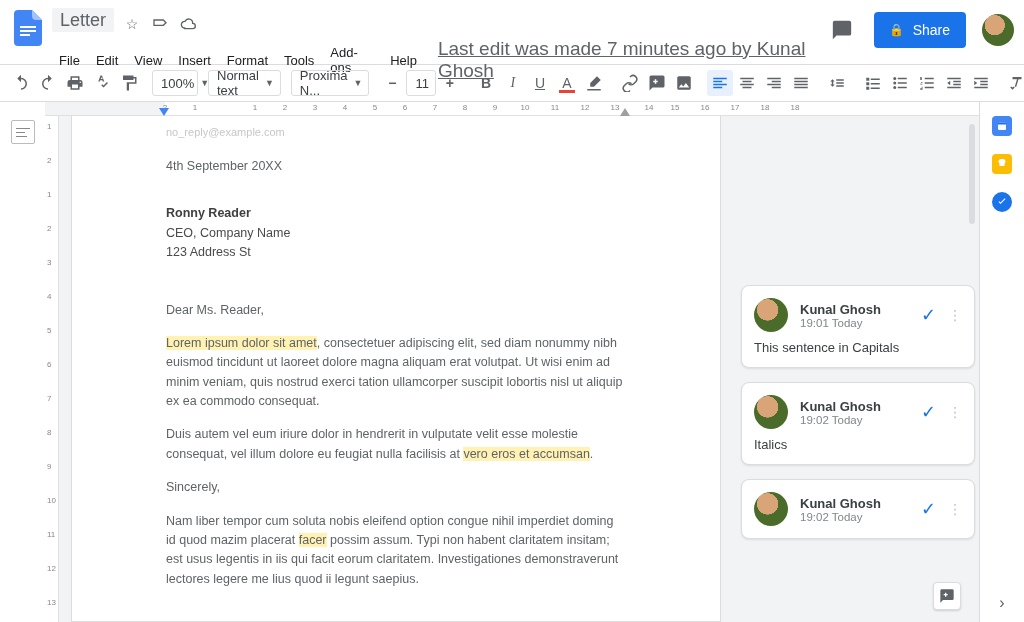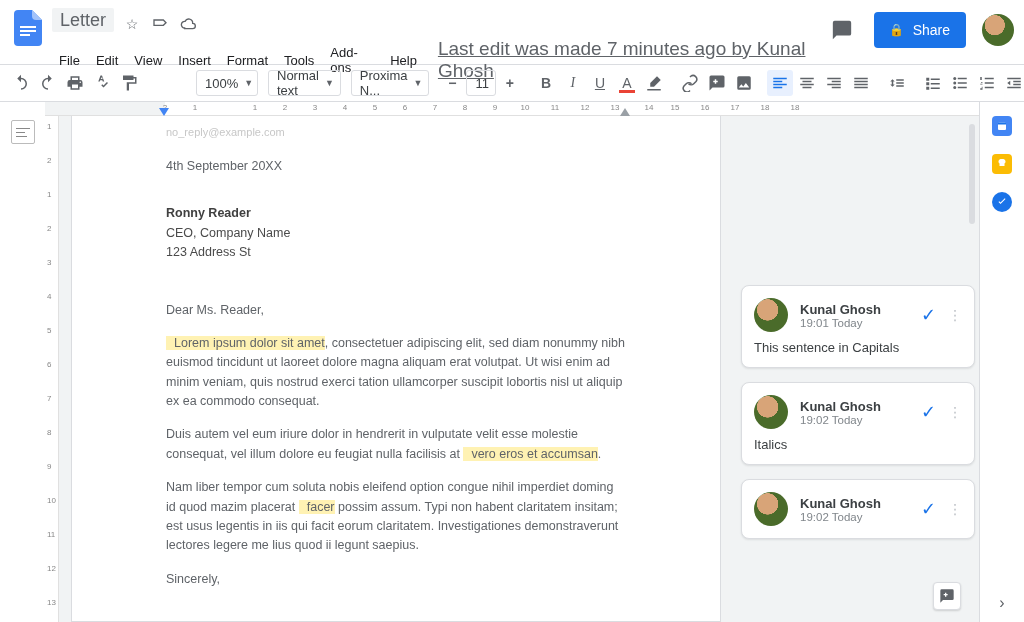--- a/index.html
+++ b/index.html
@@ -48,21 +48,21 @@
   .v-ruler .vtick { position:absolute; left:2px; transform:translateY(-50%); }
   .page { position:absolute; top:14px; left:26px; width:650px; bottom:0; background:#fff; border:1px solid #dadce0; border-top:none; }
   .page-inner { padding: 18px 94px 0 94px; font-size:12.5px; color:#5f6368; line-height:1.55; }
   .page-inner .faint-top { color:#c7c7c7; font-size:11px; margin-top:-10px; margin-bottom:16px; }
   .page-inner .date { margin-bottom:28px; }
   .page-inner .addr { color:#4a4a4a; }
   .page-inner .addr .bold { font-weight:700; color:#404040; }
   .page-inner .cursor { display:inline-block; width:1px; height:13px; background:#000; vertical-align:-2px; }
   .page-inner .body { margin-top:38px; }
   .page-inner .body p { margin-bottom:14px; }
-  .hl { background:#fff2b3;padding-left:8px; }
+  .hl { background:#fff2b3; }
   
   .comments { position:absolute; top:183px; left:696px; width:234px; display:flex; flex-direction:column; gap:14px; }
   .comment-card { background:#fff; border:1px solid #dadce0; border-radius:8px; padding:12px 12px 12px 12px; box-shadow:0 1px 2px rgba(60,64,67,.12); }
   .chead { display:flex; align-items:center; gap:12px; }
   .cav { width:34px; height:34px; border-radius:50%; background: radial-gradient(circle at 40% 35%, #d8a478 0 35%, #4a6b2a 36% 100%); }
   .ctext { flex:1; }
   .cname { font-weight:700; font-size:13px; color:#3c4043; }
   .cmeta { font-size:11.5px; color:#80868b; }
   .resolve { color:#1a73e8; font-size:18px; cursor:pointer; display:flex; align-items:center; gap:8px; }
   .copts { color:#bdc1c6; font-size:14px; cursor:pointer; }
@@ -155,21 +155,21 @@
       <svg viewBox="0 0 24 24" fill="#5f6368">
         <path d="M12 2l3 8h-2l-.6-1.7H9.6L9 10H7l3-8h2zm-1.8 4.8h2.6L12 3.9zM20 12l-6 6-3-3 1.4-1.4L14 15.2 18.6 10.6z"></path>
       </svg>
     </div>
   <div class="tb">
       <svg viewBox="0 0 24 24" fill="#5f6368">
         <path d="M18 4V2H4v6h14V6h2v5H9v11h3V13h10V4z"></path>
       </svg>
     </div>
   <div class="sep"></div>
-  <div class="combo" style="width:62px;margin-left:44px;">
+  <div class="combo" style="width:46px;">
       <span>100%</span>
       <span class="arr">▼</span>
     </div>
   <div class="sep"></div>
   <div class="combo" style="width:100px;">
       <span>Normal text</span>
       <span class="arr">▼</span>
     </div>
   <div class="sep"></div>
   <div class="combo" style="width:100px;">
@@ -344,22 +344,22 @@
         <div class="date">4th September 20XX</div>
         <div class="addr">
           <div class="bold">Ronny Reader</div>
           <div>CEO, Company Name</div>
           <div>123 Address St</div>
         </div>
         <div class="body">
           <p>Dear Ms. Reader,</p>
           <p><span class="hl">Lorem ipsum dolor sit amet</span><span>, consectetuer adipiscing elit, sed diam nonummy nibh euismod tincidunt ut laoreet dolore magna aliquam erat volutpat. Ut wisi enim ad minim veniam, quis nostrud exerci tation ullamcorper suscipit lobortis nisl ut aliquip ex ea commodo consequat.</span></p>
           <p><span>Duis autem vel eum iriure dolor in hendrerit in vulputate velit esse molestie consequat, vel illum dolore eu feugiat nulla facilisis at </span><span class="hl">vero eros et accumsan</span><span>.</span></p>
+          <p>Sincerely,</p>
           <p><span>Nam liber tempor cum soluta nobis eleifend option congue nihil imperdiet doming id quod mazim placerat </span><span class="hl">facer</span><span> possim assum. Typi non habent claritatem insitam; est usus legentis in iis qui facit eorum claritatem. Investigationes demonstraverunt lectores legere me lius quod ii legunt saepius.</span></p>
-          <p>Sincerely,</p>
         </div>
       </div>
     </div>
 
     <div class="comments">
       <div class="comment-card">
         <div class="chead">
           <div class="cav"></div>
           <div class="ctext">
             <div class="cname">Kunal Ghosh</div>

